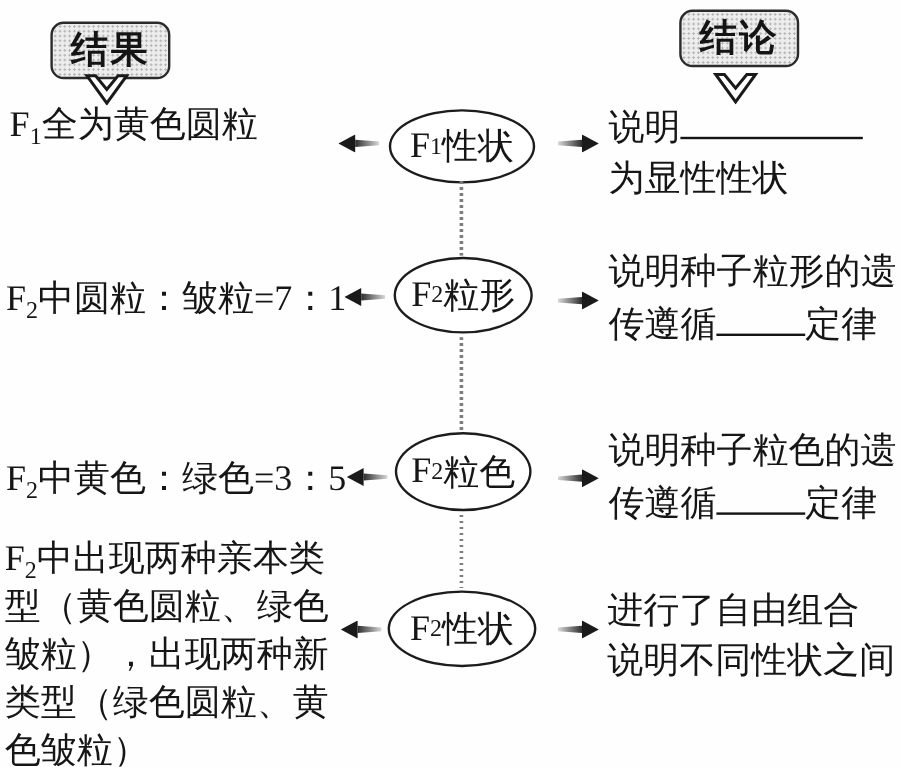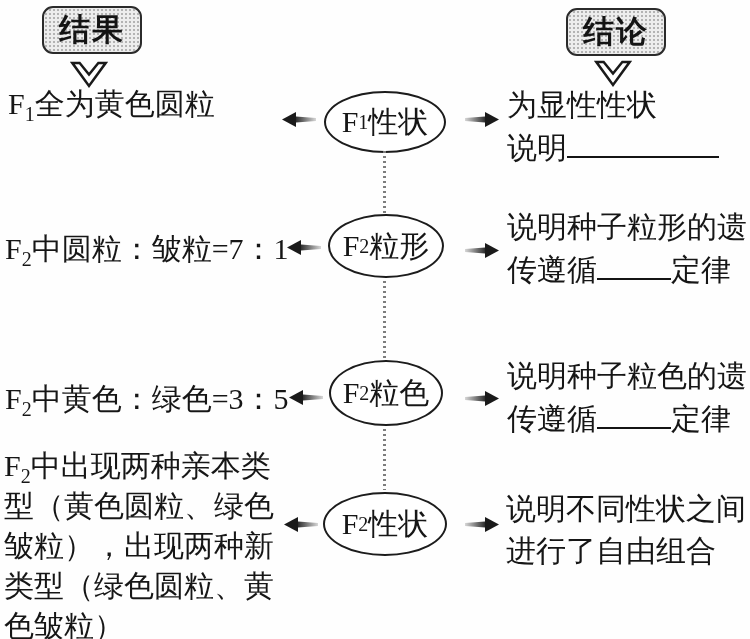--- a/index.html
+++ b/index.html
@@ -52,21 +52,21 @@
         <stop offset="0" stop-color="#d8d8d8"></stop>
           <stop offset="1" stop-color="#2e2e2e"></stop>
       </linearGradient>
       <linearGradient id="gl" x1="0" y1="0" x2="1" y2="0">
         <stop offset="0" stop-color="#2e2e2e"></stop>
           <stop offset="1" stop-color="#d8d8d8"></stop>
       </linearGradient>
     </defs>
   </svg>
 
-  <div class="hbox" style="left:42px;top:6px;">结果</div>
+  <div class="hbox" style="left:42px;top:18px;">结果</div>
   <svg class="chevron" style="left:70px;top:61px;" width="38" height="27" viewBox="0 0 36 26">
     <polygon points="2,2 9,2 18,13 27,2 34,2 18,24" fill="#ffffff" stroke="#1a1a1a" stroke-width="2.4"></polygon>
   </svg>
 
   <div class="hbox" style="left:566px;top:8px;text-align:right;">结论</div>
   <svg class="chevron" style="left:594px;top:60px;" width="38" height="27" viewBox="0 0 36 26">
     <polygon points="2,2 9,2 18,13 27,2 34,2 18,24" fill="#ffffff" stroke="#1a1a1a" stroke-width="2.4"></polygon>
   </svg>
 
   <div class="result" style="left:8px;top:84px;">
@@ -79,22 +79,22 @@
   <div class="node" style="left:324px;top:91px;width:122px;height:62px;">
     <span>F</span>
       <sub>1</sub>
       <span>性状</span>
   </div>
   <svg class="arrow" style="left:465px;top:112px;" width="34" height="15" viewBox="0 0 34 15">
     <polygon points="20,0 34,7.5 20,15" fill="#1a1a1a"></polygon>
     <polygon points="0,6 20,4.5 20,10.5 0,9" fill="url(#gr)"></polygon>
   </svg>
   <div class="conc" style="left:507px;top:84px;">
+    <div><span>说明</span><span class="blank blank-long"></span></div>
     <div>为显性性状</div>
-    <div><span>说明</span><span class="blank blank-long"></span></div>
   </div>
 
   <div class="connector" style="left:383px;top:151px;height:62px;"></div>
 
   <div class="result" style="left:5px;top:229px;">
     <span>F</span><sub>2</sub><span>中圆粒：皱粒=7：1</span>
   </div>
   <svg class="arrow" style="left:287px;top:240px;" width="34" height="15" viewBox="0 0 34 15">
     <polygon points="14,0 0,7.5 14,15" fill="#1a1a1a"></polygon>
     <polygon points="14,4.5 34,6 34,9 14,10.5" fill="url(#gl)"></polygon>
@@ -152,17 +152,17 @@
   <div class="node" style="left:323px;top:492px;width:124px;height:64px;">
     <span>F</span>
       <sub>2</sub>
       <span>性状</span>
   </div>
   <svg class="arrow" style="left:465px;top:517px;" width="34" height="15" viewBox="0 0 34 15">
     <polygon points="20,0 34,7.5 20,15" fill="#1a1a1a"></polygon>
     <polygon points="0,6 20,4.5 20,10.5 0,9" fill="url(#gr)"></polygon>
   </svg>
   <div class="conc" style="left:506px;top:488px;">
+    <div>进行了自由组合</div>
     <div>说明不同性状之间</div>
-    <div>进行了自由组合</div>
   </div>
 
 </div>
 
 </body></html>

